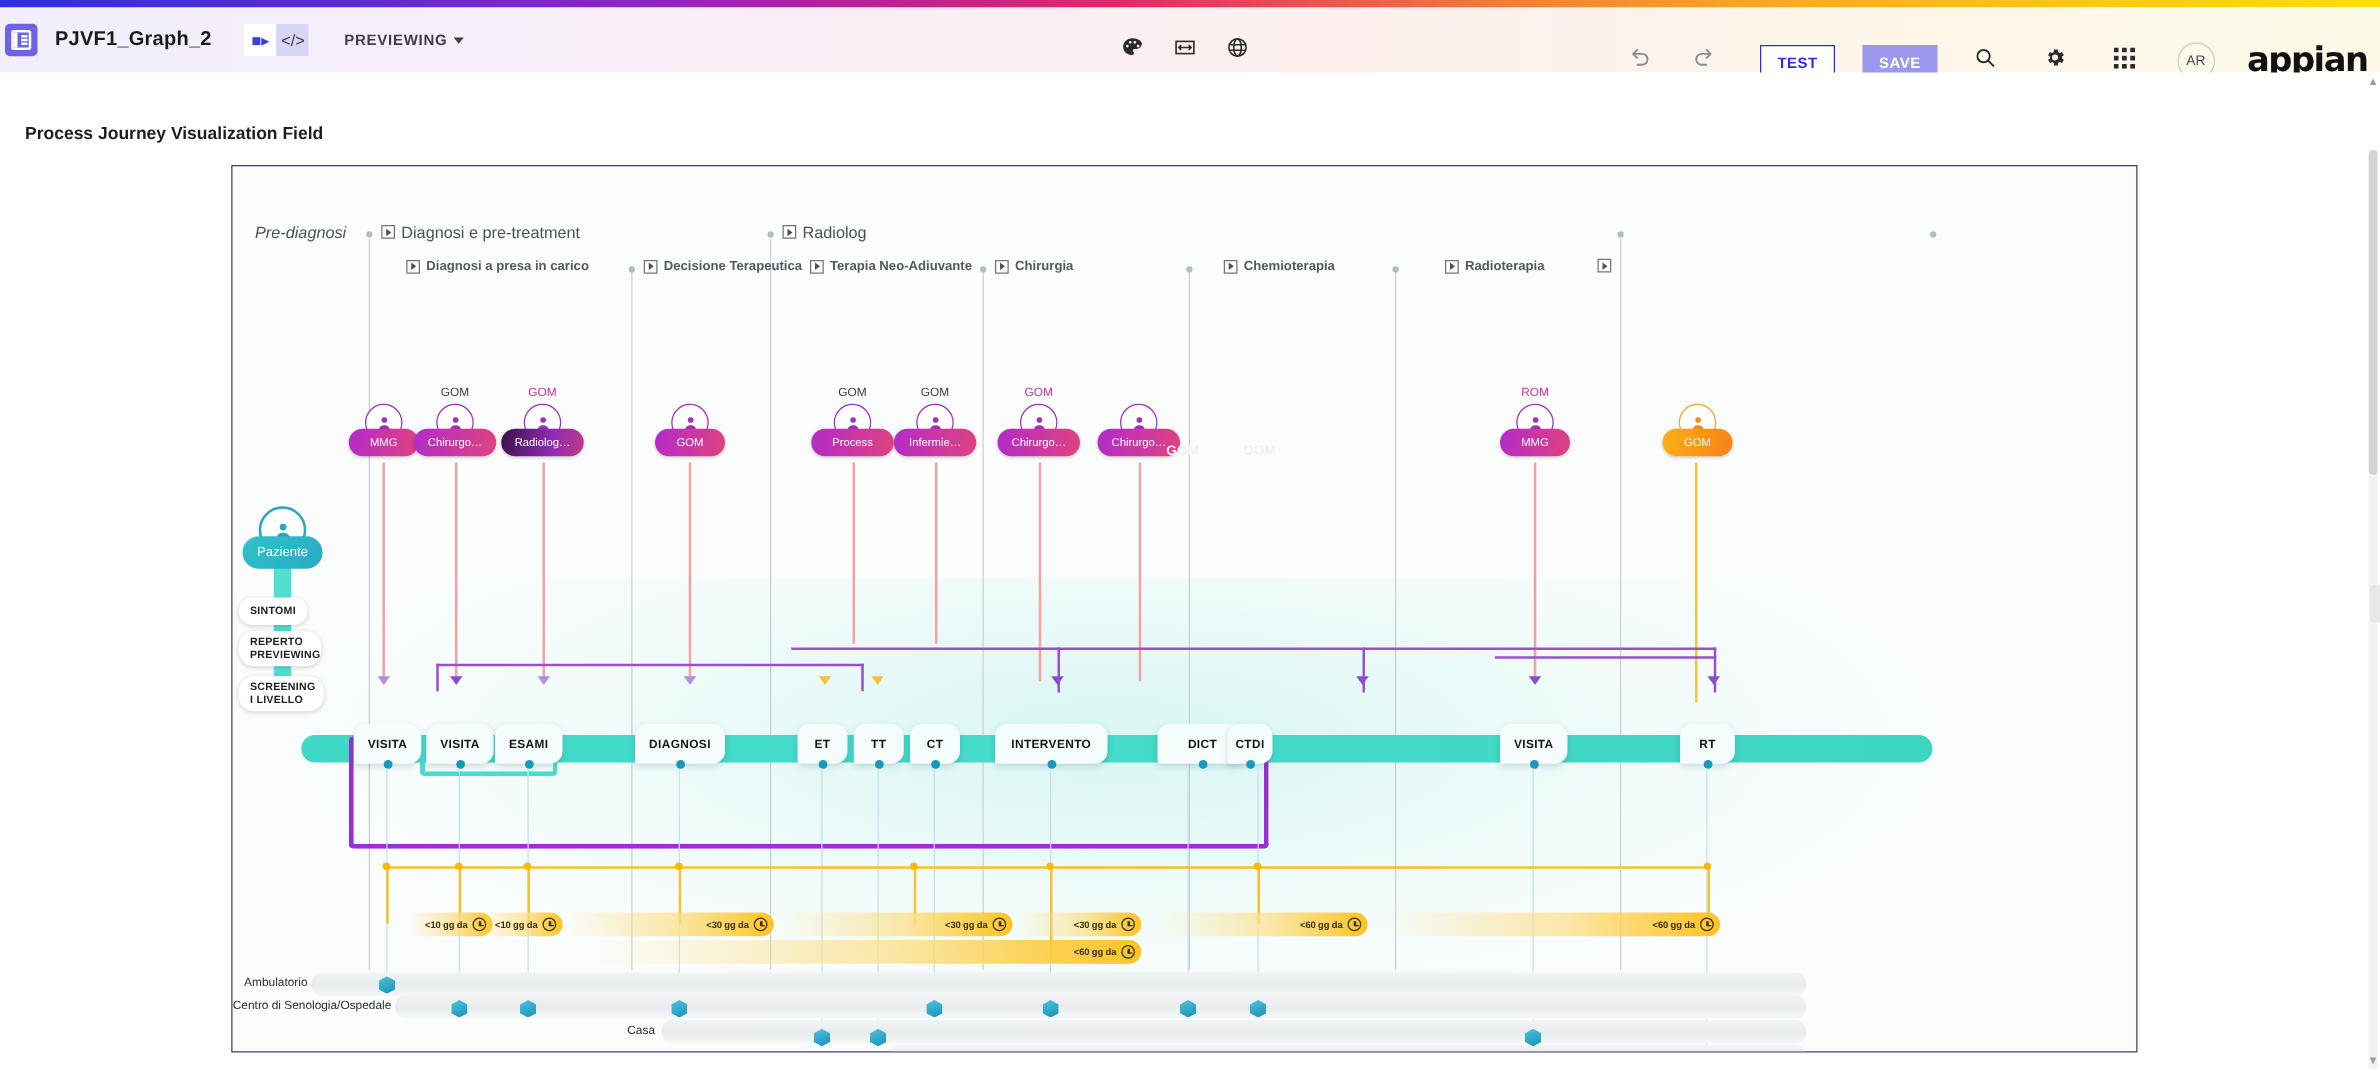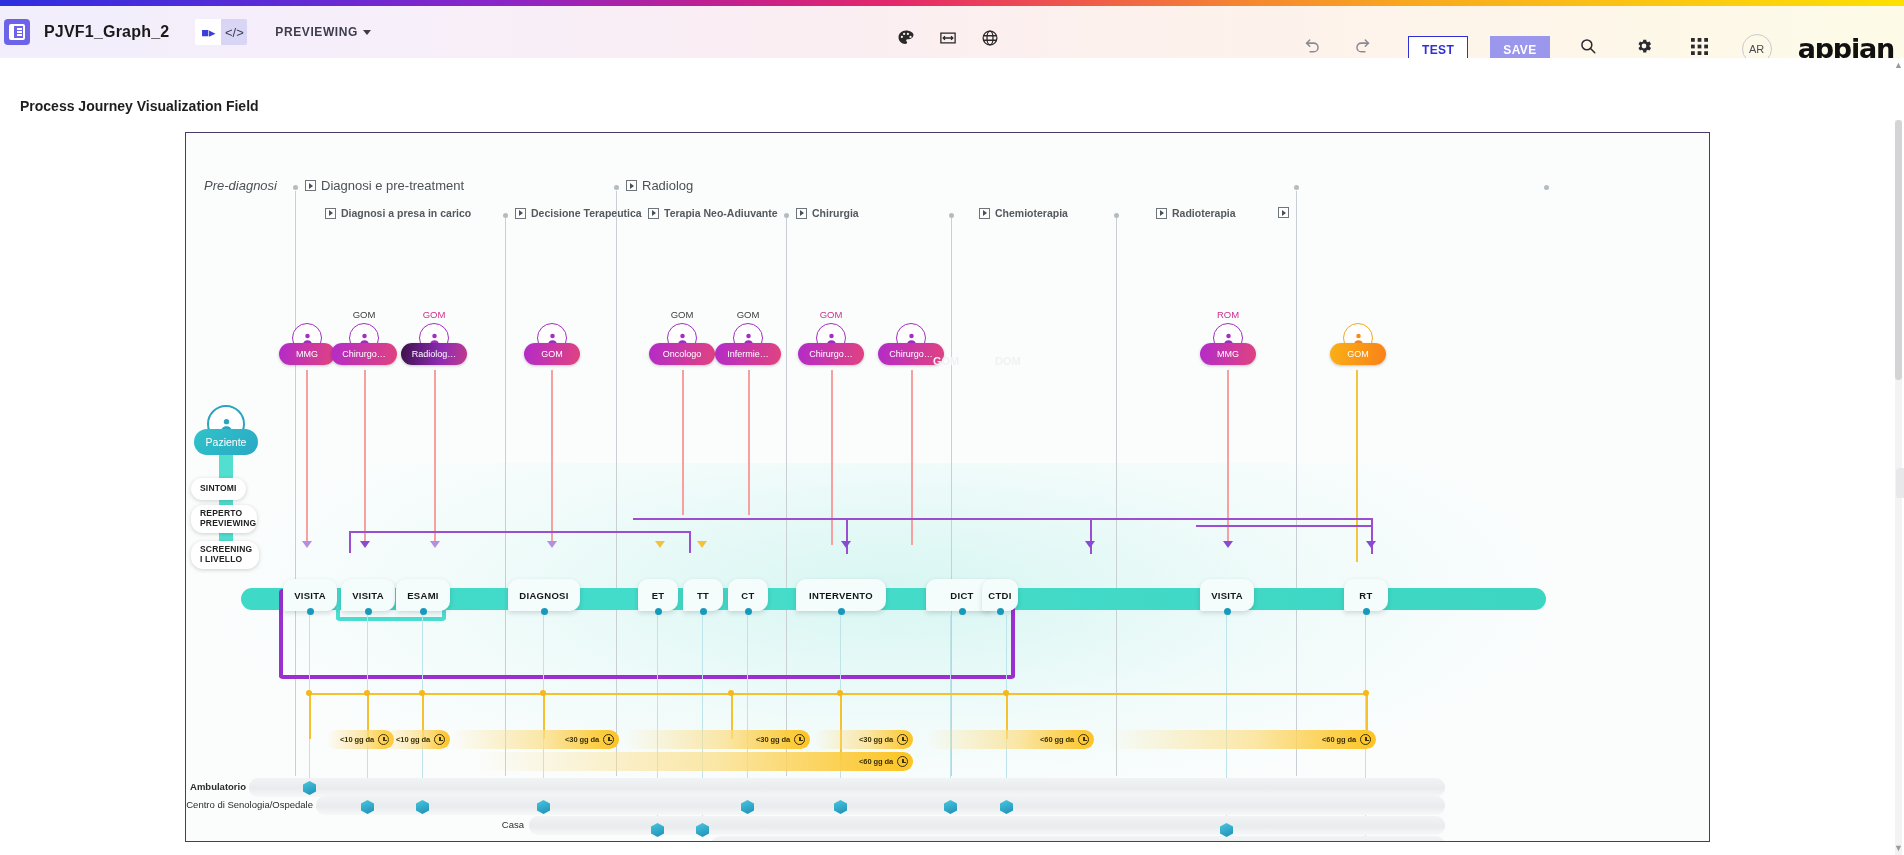--- a/index.html
+++ b/index.html
@@ -384,21 +384,21 @@
         <div class="pill">GOM</div>
       </div>
       <div class="actor wide" style="left:459px;top:190px;">
         <div class="tag">GOM</div>
         <div class="ring">
             <svg width="15" height="15" viewBox="0 0 24 24" fill="#a32ec2">
               <circle cx="12" cy="8" r="3.6"></circle>
               <path d="M5 21c0-4 3.2-6.4 7-6.4S19 17 19 21z"></path>
             </svg>
           </div>
-        <div class="pill">Oncologo</div>
+        <div class="pill">Process</div>
       </div>
       <div class="actor wide" style="left:525px;top:190px;">
         <div class="tag">GOM</div>
         <div class="ring">
             <svg width="15" height="15" viewBox="0 0 24 24" fill="#a32ec2">
               <circle cx="12" cy="8" r="3.6"></circle>
               <path d="M5 21c0-4 3.2-6.4 7-6.4S19 17 19 21z"></path>
             </svg>
           </div>
         <div class="pill">Infermie…</div>
@@ -591,21 +591,21 @@
         <span>&lt;60 gg da</span>
           <i class="clk"></i>
         </div>
 
       <div class="sla-bar" style="left:286px;top:619px;width:441px;">
         <span>&lt;60 gg da</span>
           <i class="clk"></i>
         </div>
 
       <div class="lane" style="left:63px;top:645px;width:1196px;"></div>
-      <div class="lane-lbl" style="left:0px;top:648px;width:60px;text-align:right;font-weight:bold;">Ambulatorio</div>
+      <div class="lane-lbl" style="left:0px;top:648px;width:60px;text-align:right;">Ambulatorio</div>
 
       <div class="lane" style="left:130px;top:663px;width:1129px;"></div>
       <div class="lane-lbl" style="left:0px;top:666px;width:127px;text-align:right;">Centro di Senologia/Ospedale</div>
 
       <div class="lane" style="left:343px;top:683px;width:916px;"></div>
       <div class="lane-lbl" style="left:278px;top:686px;width:60px;text-align:right;">Casa</div>
 
       <div class="lane" style="left:525px;top:703px;width:734px;"></div>
       <div class="lane-lbl" style="left:415px;top:707px;width:105px;text-align:right;">Altra struttura</div>
 

